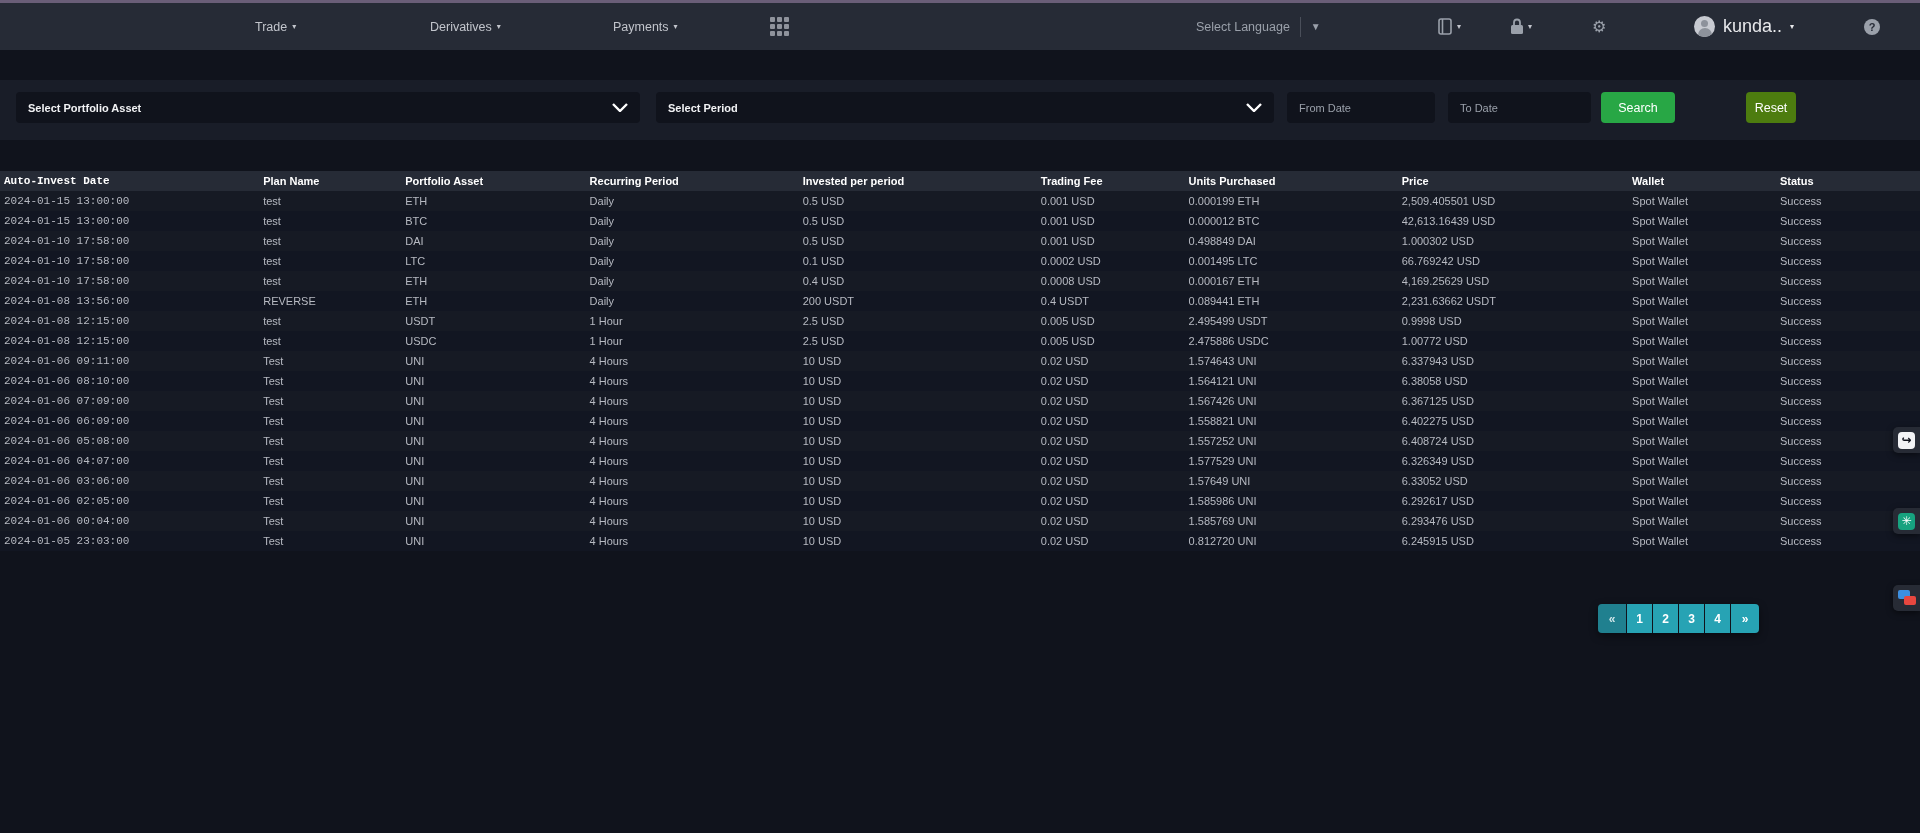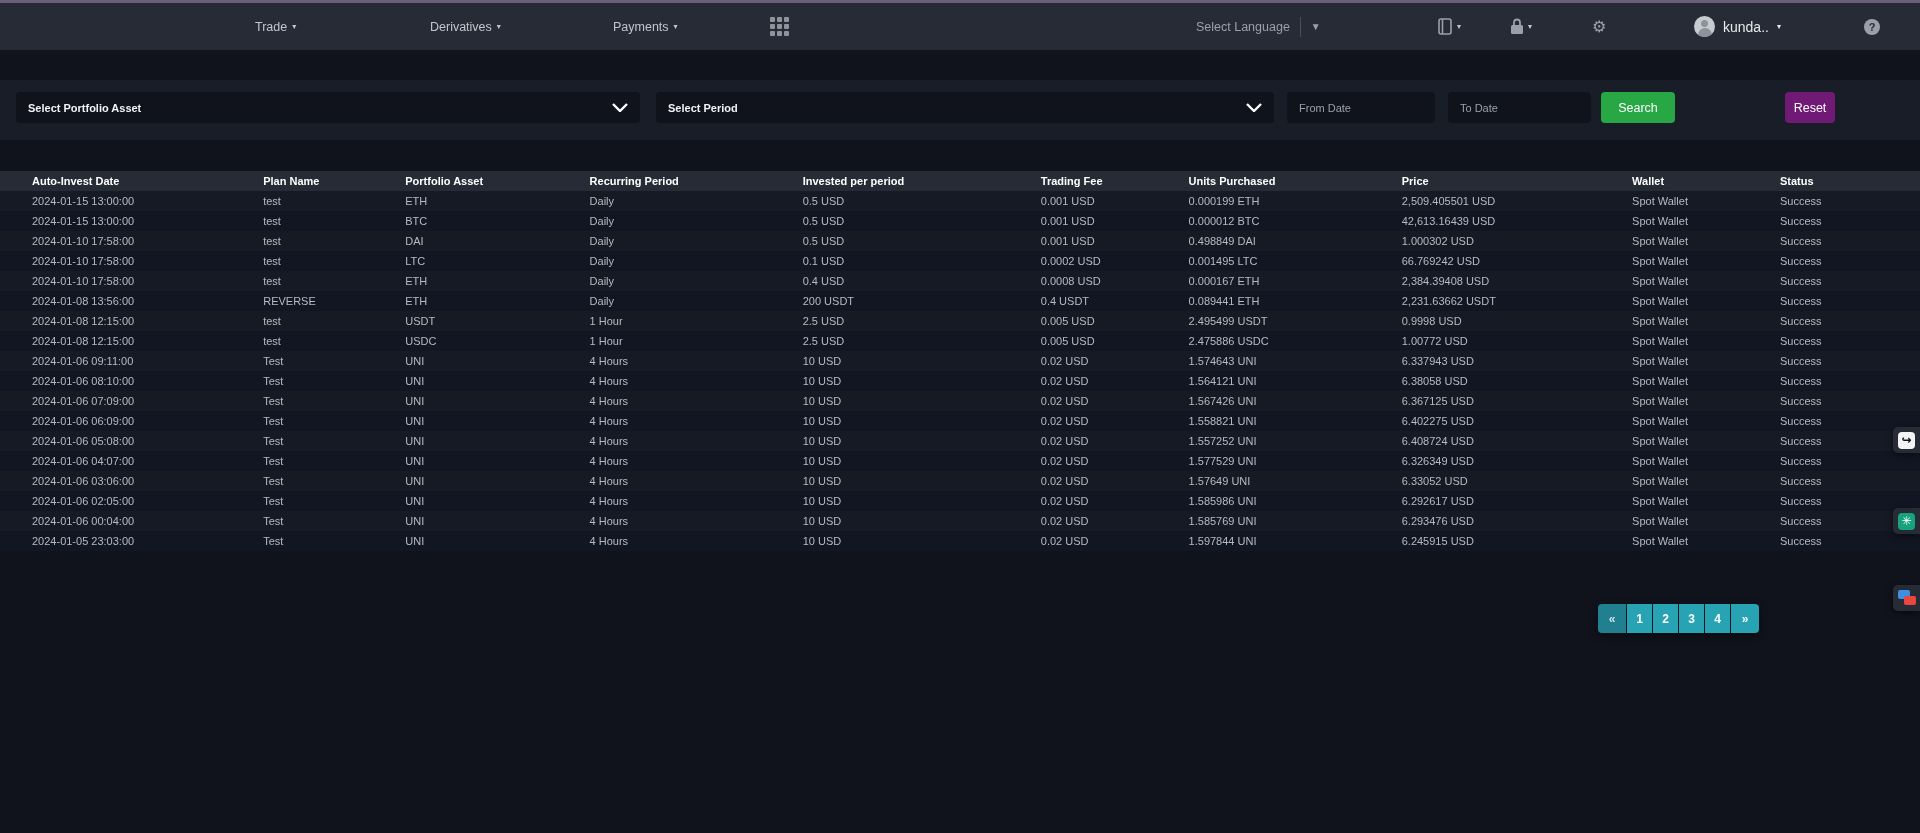--- a/index.html
+++ b/index.html
@@ -23,40 +23,40 @@
   .lang-wrap { position:absolute; left:1196px; top:0; height:47px; display:flex; align-items:center; gap:10px; cursor:pointer; }
   .lang-label { font-size:12.5px; color:#9aa0aa; }
   .lang-sep { width:1px; height:20px; background:#4a4f5a; }
   .lang-caret { font-size:10px; color:#9aa0aa; }
   .nav-ico { position:absolute; top:0; height:47px; display:flex; align-items:center; gap:4px; cursor:pointer; color:#9aa0aa; }
   .nav-ico svg { display:block; }
   .gear-glyph { font-size:16px; color:#9aa0aa; font-family:"DejaVu Sans", sans-serif; }
   .avatar { width:21px; height:21px; border-radius:50%; background:#c7cad1; position:relative; overflow:hidden; }
   .avatar .head { position:absolute; top:4px; left:7px; width:7px; height:7px; border-radius:50%; background:#8d929b; }
   .avatar .body { position:absolute; top:12px; left:3.5px; width:14px; height:9px; border-radius:7px 7px 0 0; background:#8d929b; }
-  .username { font-size:14px; color:#e8e9ec; }
+  .username { font-size:18px; color:#e8e9ec; }
   .help-circle { width:16px; height:16px; border-radius:50%; background:#9aa0aa; color:#262b36;
                  font-size:11px; font-weight:bold; display:flex; align-items:center; justify-content:center; }
   
   .filter-panel { position:absolute; top:80px; left:0; width:1920px; height:60px; background:#191d28; }
   .fld { position:absolute; top:12px; height:31px; background:#10131c; border-radius:4px;
          display:flex; align-items:center; padding:0 12px; cursor:pointer; }
   .fld-label { font-size:11px; font-weight:bold; color:#f2f3f5; }
   .fld-label.muted { color:#9aa0aa; font-weight:normal; }
   .fld .chev { margin-left:auto; }
   .btn { position:absolute; top:12px; height:31px; border:none; border-radius:4px; color:#fff;
          font-size:12.5px; font-family:"Liberation Sans",sans-serif; cursor:pointer; }
   
   table { position:absolute; top:171px; left:0; width:1920px; border-collapse:collapse; table-layout:fixed; }
   thead th { background:#262b36; color:#ffffff; font-size:11px; font-weight:bold; text-align:left;
              height:20px; padding:0 4px; white-space:nowrap; overflow:hidden; }
   tbody td { color:#b7bac2; font-size:11px; height:20px; padding:0 4px; white-space:nowrap; overflow:hidden; }
   tbody tr:nth-child(odd)  { background:#161a24; }
   tbody tr:nth-child(even) { background:#121622; }
-  th:nth-child(1), td:nth-child(1) { width:13.5%; padding-left:32px; }
+  th:nth-child(1), td:nth-child(1) { width:13.5%; padding-left:4px;font-family:Liberation Mono, monospace; }
   th:nth-child(2), td:nth-child(2) { width:7.4%; }
   th:nth-child(3), td:nth-child(3) { width:9.6%; }
   th:nth-child(4), td:nth-child(4) { width:11.1%; }
   th:nth-child(5), td:nth-child(5) { width:12.4%; }
   th:nth-child(6), td:nth-child(6) { width:7.7%; }
   th:nth-child(7), td:nth-child(7) { width:11.1%; }
   th:nth-child(8), td:nth-child(8) { width:12.0%; }
   th:nth-child(9), td:nth-child(9) { width:7.7%; }
   th:nth-child(10), td:nth-child(10){ width:7.5%; }
   
@@ -163,21 +163,21 @@
       <polyline points="1,1 8,8 15,1" fill="none" stroke="#ffffff" stroke-width="2.4"></polyline>
     </svg>
   </div>
   <div class="fld" style="left:1287px; width:148px;">
     <span class="fld-label muted">From Date</span>
   </div>
   <div class="fld" style="left:1448px; width:143px;">
     <span class="fld-label muted">To Date</span>
   </div>
   <button class="btn" style="left:1601px; width:74px; background:#28a745;">Search</button>
-  <button class="btn" style="left:1785px; width:50px; background:#701a75;">Reset</button>
+  <button class="btn" style="left:1746px; width:50px; background:#4d7c0f;">Reset</button>
 </div>
 
 <table>
   <thead>
     <tr>
         <th>Auto-Invest Date</th>
         <th>Plan Name</th>
         <th>Portfolio Asset</th>
         <th>Recurring Period</th>
         <th>Invested per period</th>
@@ -238,21 +238,21 @@
         <td>Success</td>
       </tr>
       <tr>
         <td>2024-01-10 17:58:00</td>
         <td>test</td>
         <td>ETH</td>
         <td>Daily</td>
         <td>0.4 USD</td>
         <td>0.0008 USD</td>
         <td>0.000167 ETH</td>
-        <td>2,384.39408 USD</td>
+        <td>4,169.25629 USD</td>
         <td>Spot Wallet</td>
         <td>Success</td>
       </tr>
       <tr>
         <td>2024-01-08 13:56:00</td>
         <td>REVERSE</td>
         <td>ETH</td>
         <td>Daily</td>
         <td>200 USDT</td>
         <td>0.4 USDT</td>
@@ -393,21 +393,21 @@
         <td>Spot Wallet</td>
         <td>Success</td>
       </tr>
       <tr>
         <td>2024-01-05 23:03:00</td>
         <td>Test</td>
         <td>UNI</td>
         <td>4 Hours</td>
         <td>10 USD</td>
         <td>0.02 USD</td>
-        <td>1.597844 UNI</td>
+        <td>0.812720 UNI</td>
         <td>6.245915 USD</td>
         <td>Spot Wallet</td>
         <td>Success</td>
       </tr>
     </tbody>
 </table>
 
 <div class="pagination">
   <button class="page-btn arrow disabled">«</button>
   <button class="page-btn num">1</button>

